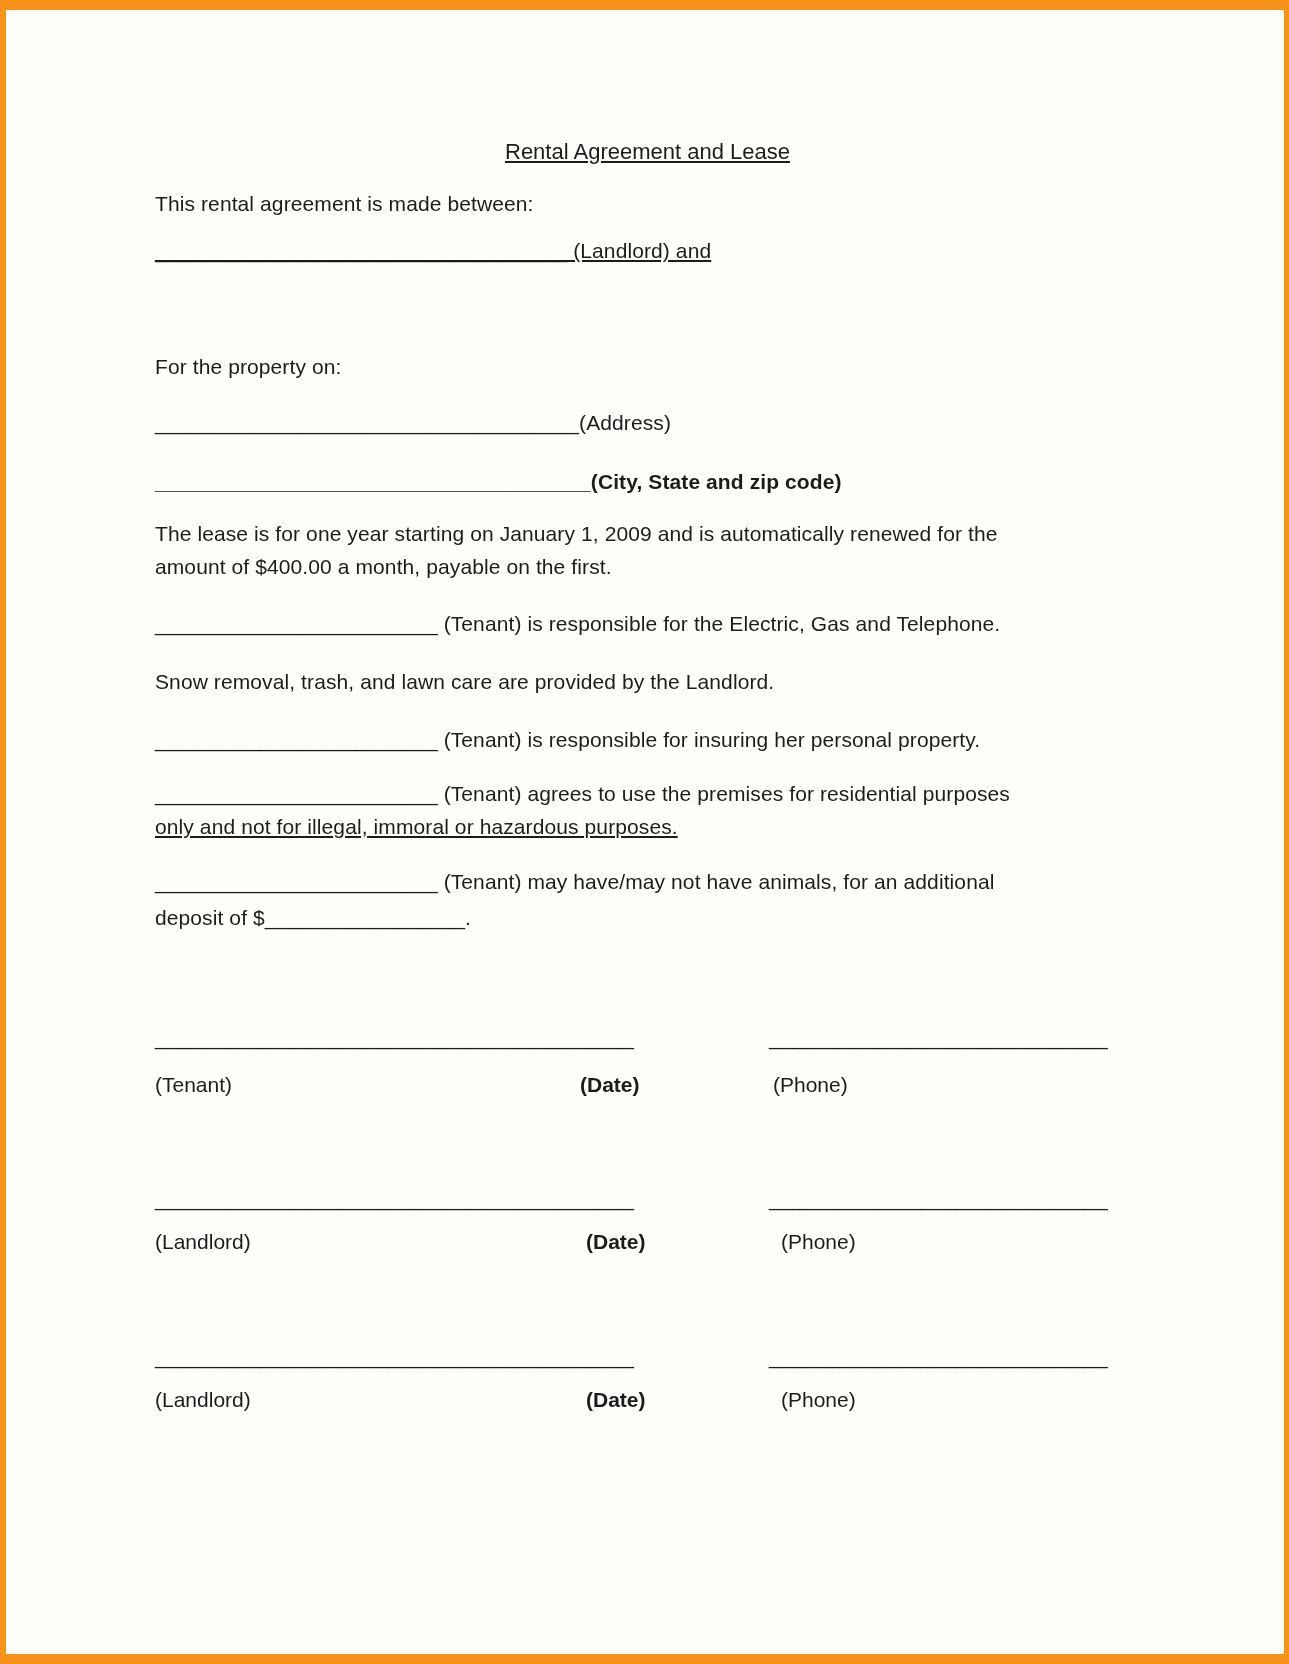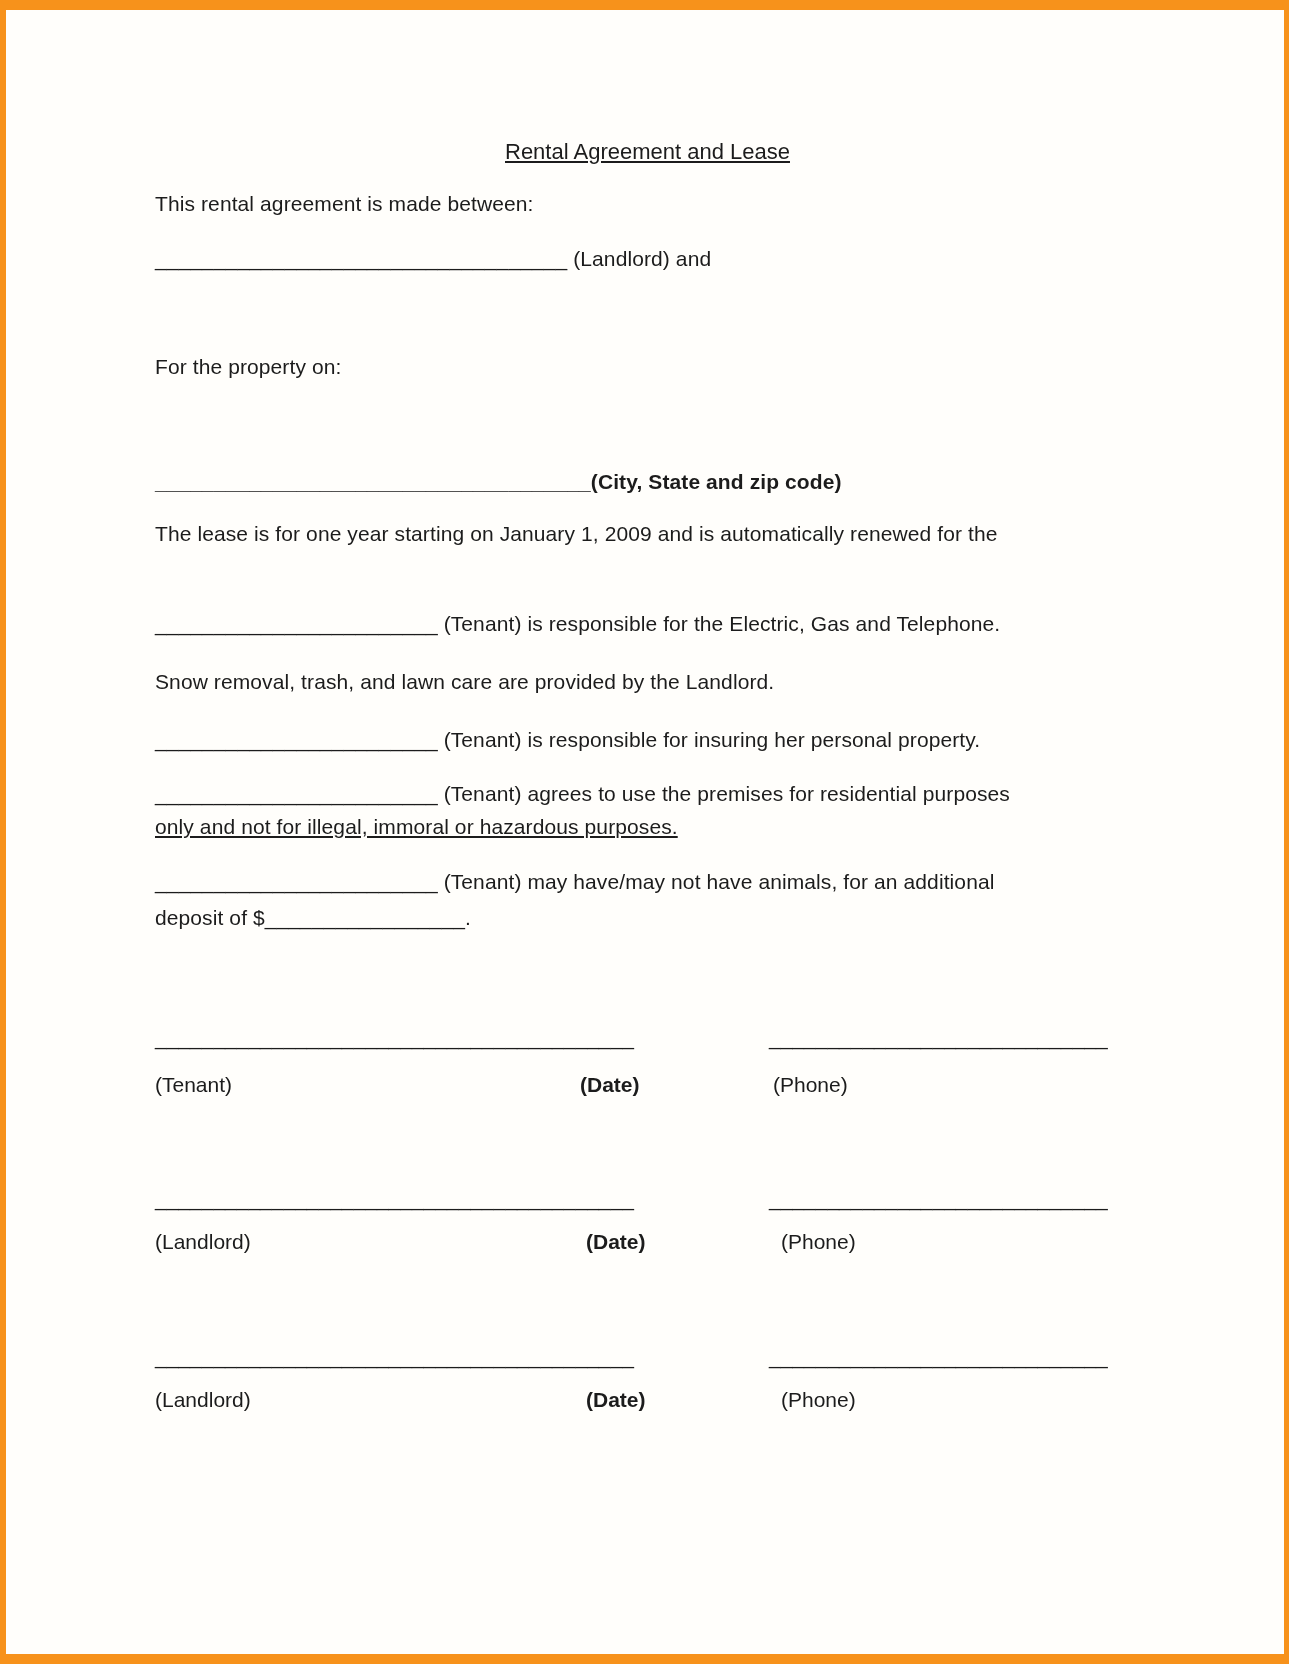--- a/index.html
+++ b/index.html
@@ -44,21 +44,21 @@
     left: 0;
     width: 985px;
     text-align: center;
     font-size: 22px;
     line-height: 30px;
     text-decoration: underline;
     white-space: pre;
   }
   
   .pos-l0  { top: 171px; }
-  .pos-l1  { top: 226px; }
+  .pos-l1  { top: 218px; text-decoration: underline; }
   .pos-l2  { top: 280px; }
   .pos-l3  { top: 334px; }
   .pos-l4  { top: 390px; }
   .pos-l5  { top: 449px; font-weight: bold; }
   .pos-l6  { top: 501px; }
   .pos-l7  { top: 534px; }
   .pos-l8  { top: 591px; }
   .pos-l9  { top: 649px; }
   .pos-l10 { top: 707px; }
   .pos-l11 { top: 761px; }
@@ -96,22 +96,24 @@
 
 <div class="frame"></div>
 
 <div class="doc">
 
   <div class="title">Rental Agreement and Lease</div>
 
   <div class="line pos-l0">This rental agreement is made between:</div>
   <div class="line pos-l1">___________________________________ (Landlord) and</div>
   <div class="line pos-l3">For the property on:</div>
+  <div class="line pos-l4">____________________________________(Address)</div>
   <div class="line pos-l5">_____________________________________(City, State and zip code)</div>
   <div class="line pos-l6">The lease is for one year starting on January 1, 2009 and is automatically renewed for the</div>
+  <div class="line pos-l7">amount of $400.00 a month, payable on the first.</div>
   <div class="line pos-l8">________________________ (Tenant) is responsible for the Electric, Gas and Telephone.</div>
   <div class="line pos-l9">Snow removal, trash, and lawn care are provided by the Landlord.</div>
   <div class="line pos-l10">________________________ (Tenant) is responsible for insuring her personal property.</div>
   <div class="line pos-l11">________________________ (Tenant) agrees to use the premises for residential purposes</div>
   <div class="line pos-l12">only and not for illegal, immoral or hazardous purposes.</div>
   <div class="line pos-l13">________________________ (Tenant) may have/may not have animals, for an additional</div>
   <div class="line pos-l14">deposit of $_________________.</div>
 
   <div class="sig-underlines pos-sig1">
     <span class="sl-left">_________________________________________</span>

